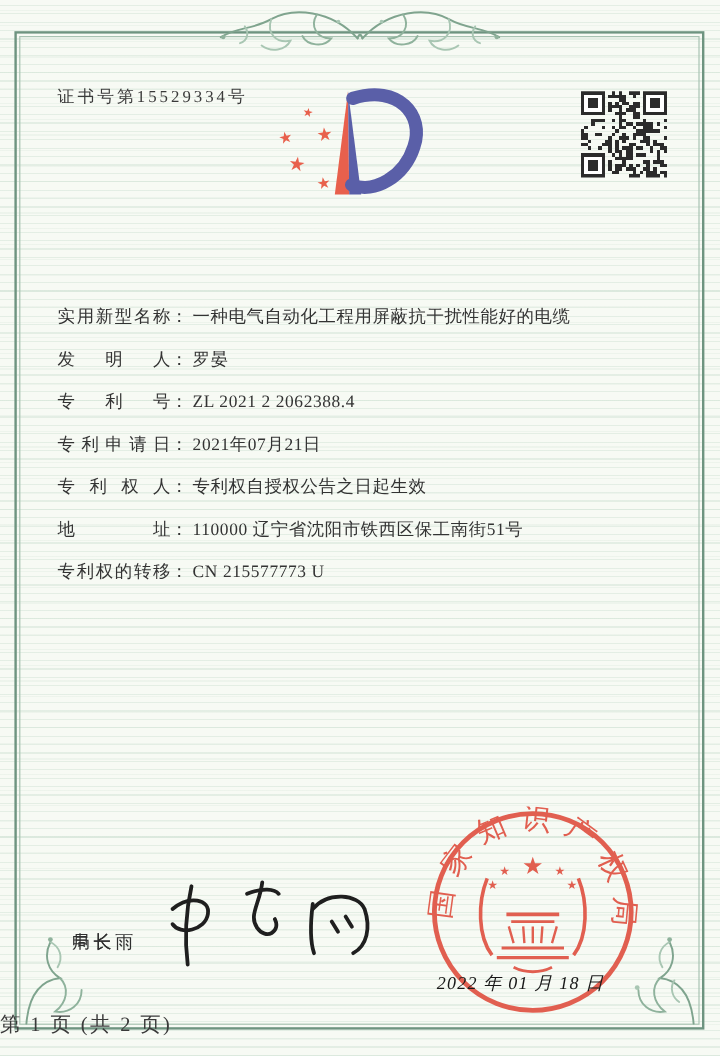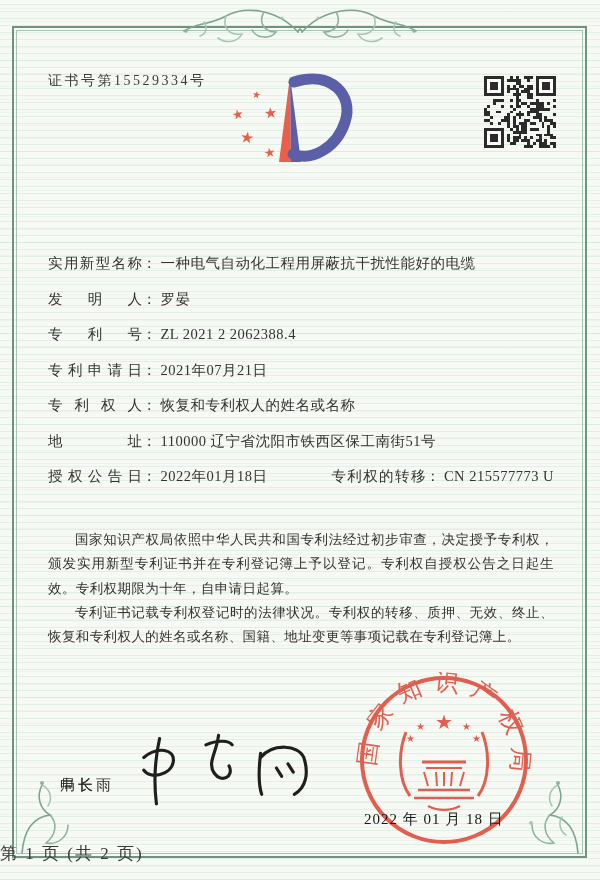--- a/index.html
+++ b/index.html
@@ -54,21 +54,21 @@
              border-radius:50%;box-sizing:border-box;}
   .seal-svg{position:absolute;left:0;top:0;width:176px;height:176px;}
   .emblem{position:absolute;left:38px;top:38px;width:100px;height:104px;color:#e05243;}
   .emblem .star{position:absolute;line-height:1;color:#e05243;}
   .emblem .b1{left:41px;top:2px;font-size:20px;}
   .emblem .m1{left:22px;top:12px;font-size:10px;}
   .emblem .m2{left:12px;top:24px;font-size:10px;}
   .emblem .m3{left:68px;top:12px;font-size:10px;}
   .emblem .m4{left:78px;top:24px;font-size:10px;}
   .seal-date{position:absolute;left:364px;top:810px;font-size:15px;letter-spacing:1px;color:#181818;
-             font-family:"Liberation Serif","DejaVu Serif",serif;}
+             font-family:"Liberation Serif","DejaVu Serif",serif;font-style:italic;}
   
   .footer{position:absolute;left:0;top:842px;width:100%;font-size:17px;
           letter-spacing:2px;color:#3a3a3a;}
 </style>
 </head>
 <body>
 
 <div class="page">
 
   <div class="frame-outer">
@@ -340,39 +340,32 @@
     <div class="row">
       <span class="lbl">发明人</span><span class="colon">：</span><span class="val">罗晏</span>
     </div>
     <div class="row">
       <span class="lbl">专利号</span><span class="colon">：</span><span class="val">ZL 2021 2 2062388.4</span>
     </div>
     <div class="row">
       <span class="lbl">专利申请日</span><span class="colon">：</span><span class="val">2021年07月21日</span>
     </div>
     <div class="row">
-      <span class="lbl">专利权人</span><span class="colon">：</span><span class="val">恢复和专利权人的姓名或名称</span>
+      <span class="lbl">专利权人</span><span class="colon">：</span><span class="val">专利权自授权公告之日起生效</span>
     </div>
     <div class="row">
       <span class="lbl">地址</span><span class="colon">：</span><span class="val">110000 辽宁省沈阳市铁西区保工南街51号</span>
     </div>
     <div class="row grant-row">
-      <span class="grant-pair1">
-        <span class="lbl">授权公告日</span><span class="colon">：</span><span class="val">2022年01月18日</span>
-      </span>
       <span>
         <span class="lbl">专利权的转移</span><span class="colon">：</span><span class="val">CN 215577773 U</span>
       </span>
     </div>
   </div>
 
-  <div class="paras">
-    <p>国家知识产权局依照中华人民共和国专利法经过初步审查，决定授予专利权，颁发实用新型专利证书并在专利登记簿上予以登记。专利权自授权公告之日起生效。专利权期限为十年，自申请日起算。</p>
-    <p>专利证书记载专利权登记时的法律状况。专利权的转移、质押、无效、终止、恢复和专利权人的姓名或名称、国籍、地址变更等事项记载在专利登记簿上。</p>
-  </div>
 
   <div class="sig-title">局长</div>
   <div class="sig-name">申长雨</div>
   <svg class="sig-hand" viewBox="0 0 190 80">
     <g fill="none" stroke="#1f1f1f" stroke-width="3" stroke-linecap="round">
       <path d="M30,12 C26,30 24,50 27,74"></path>
       <path d="M15,30 C28,19 45,22 43,34 C41,47 21,51 15,42"></path>
       <path d="M74,18 C86,13 96,14 99,18"></path>
       <path d="M86,9 C84,26 75,35 82,45 C89,55 101,48 96,38"></path>
       <path d="M126,26 C124,42 124,56 127,65"></path>

